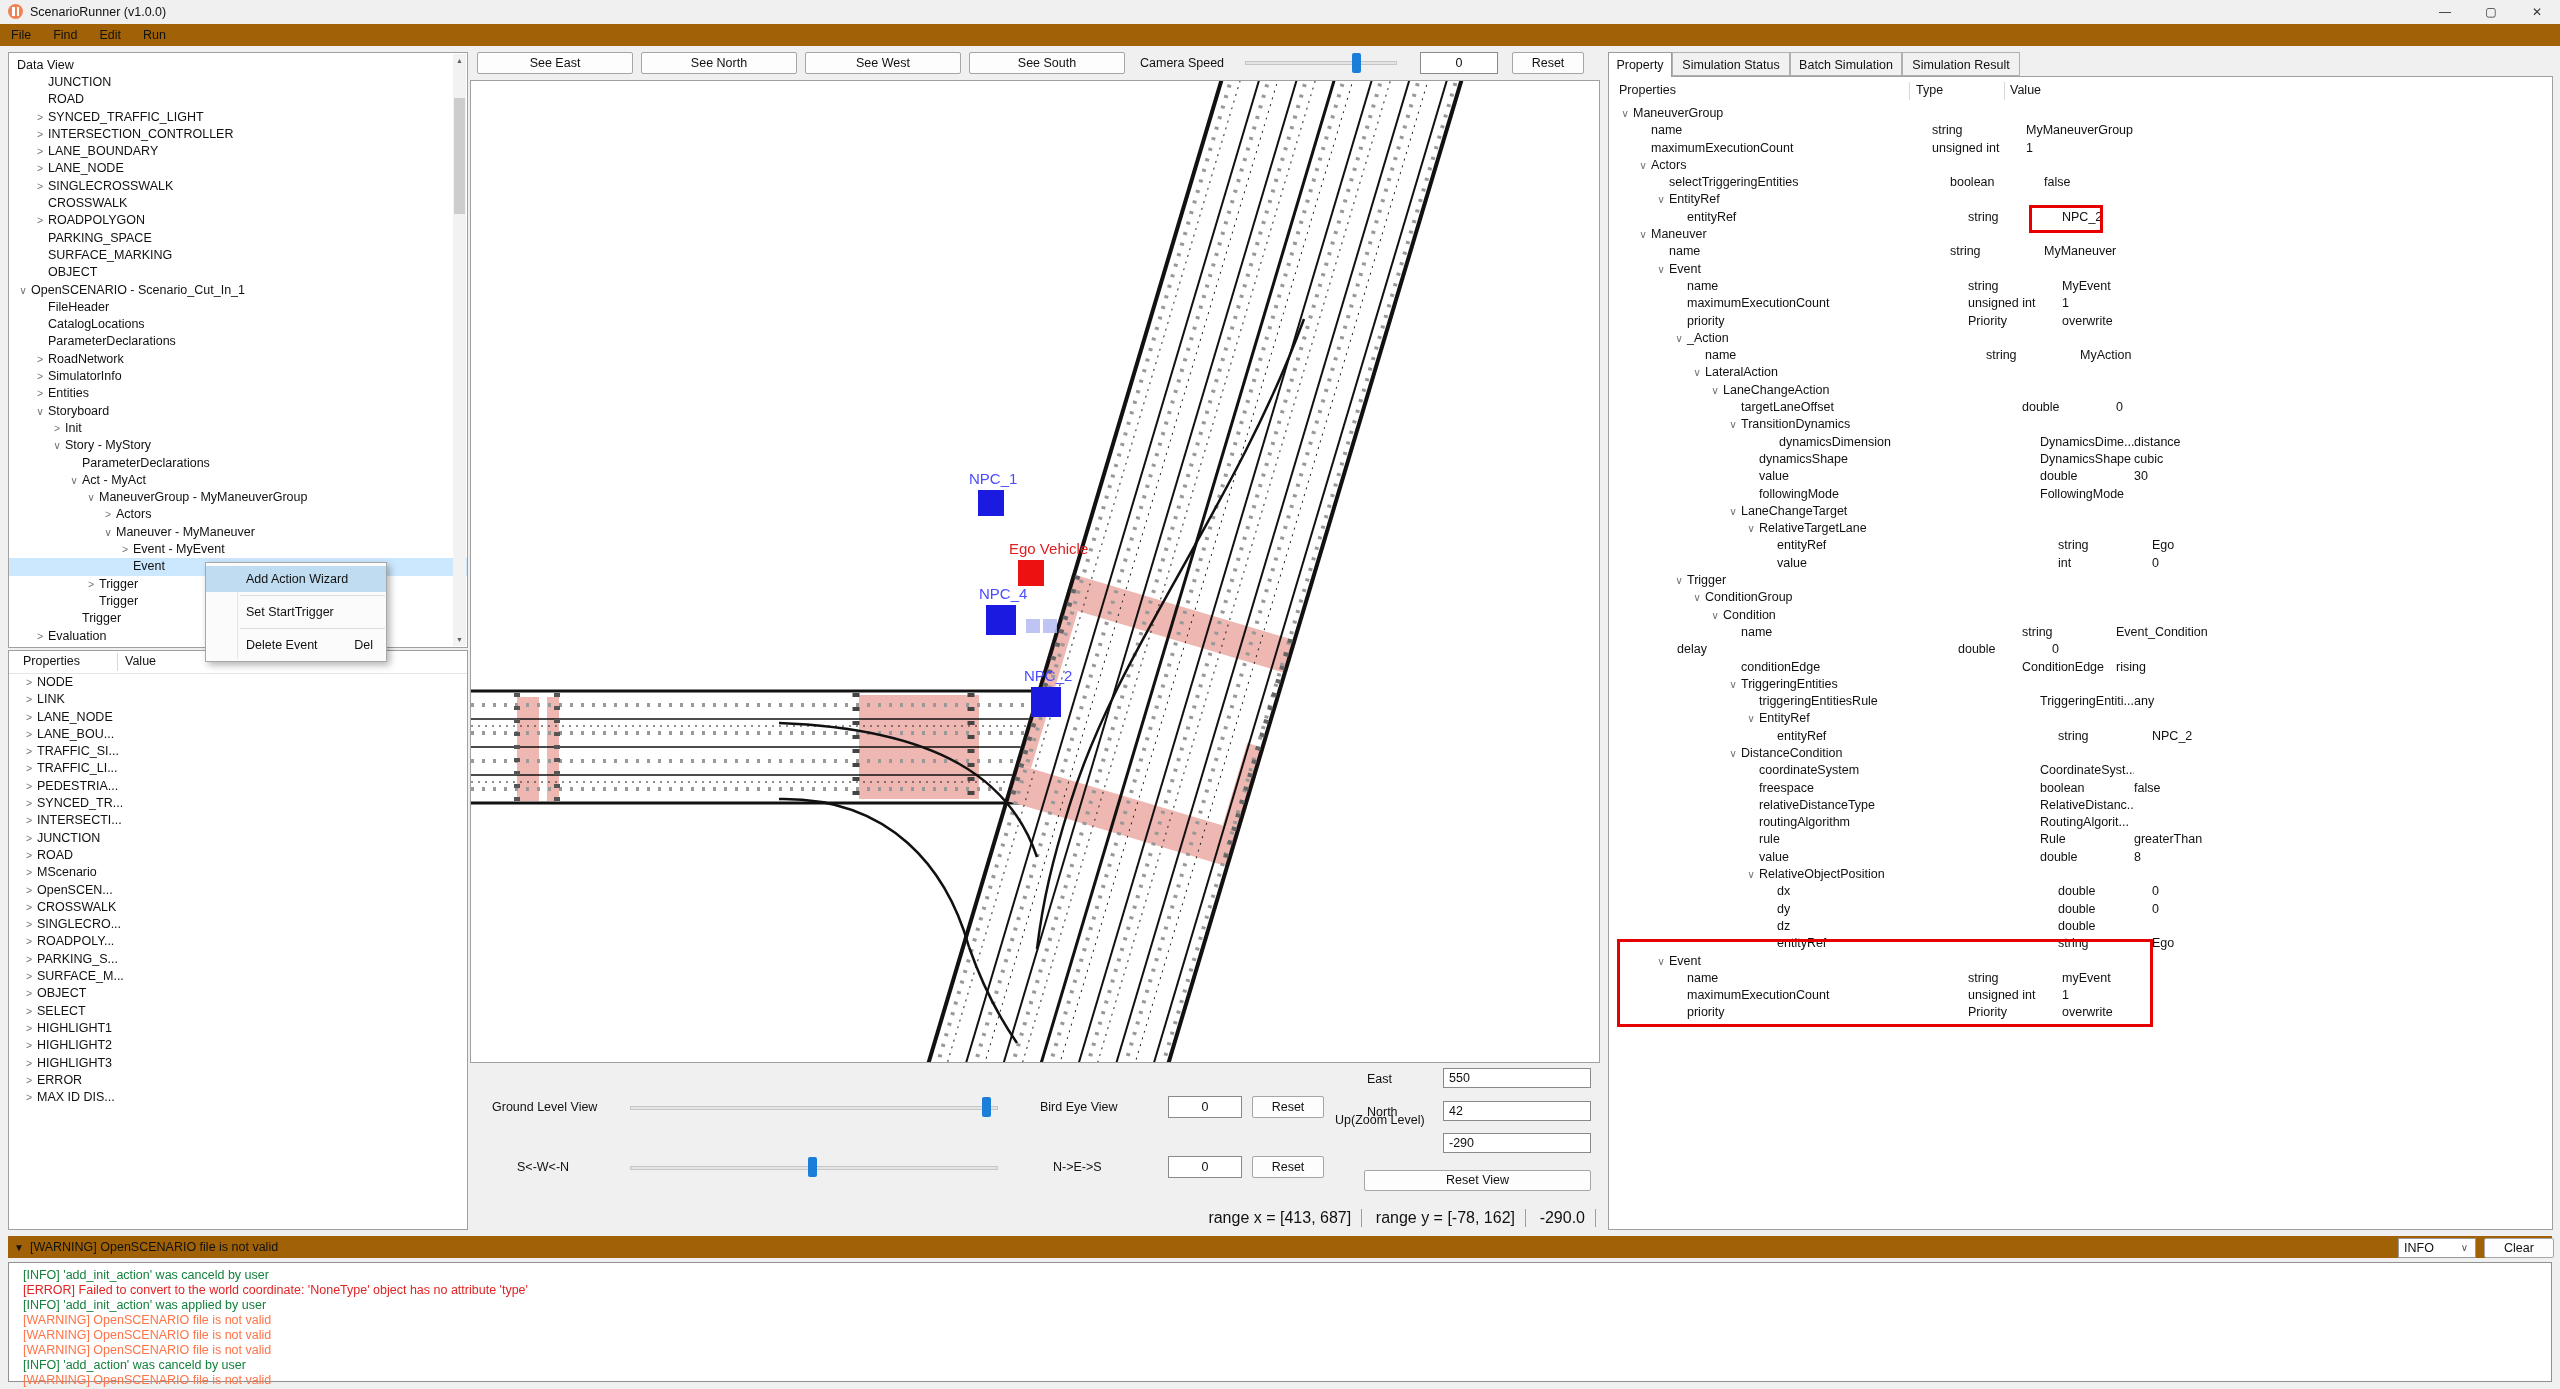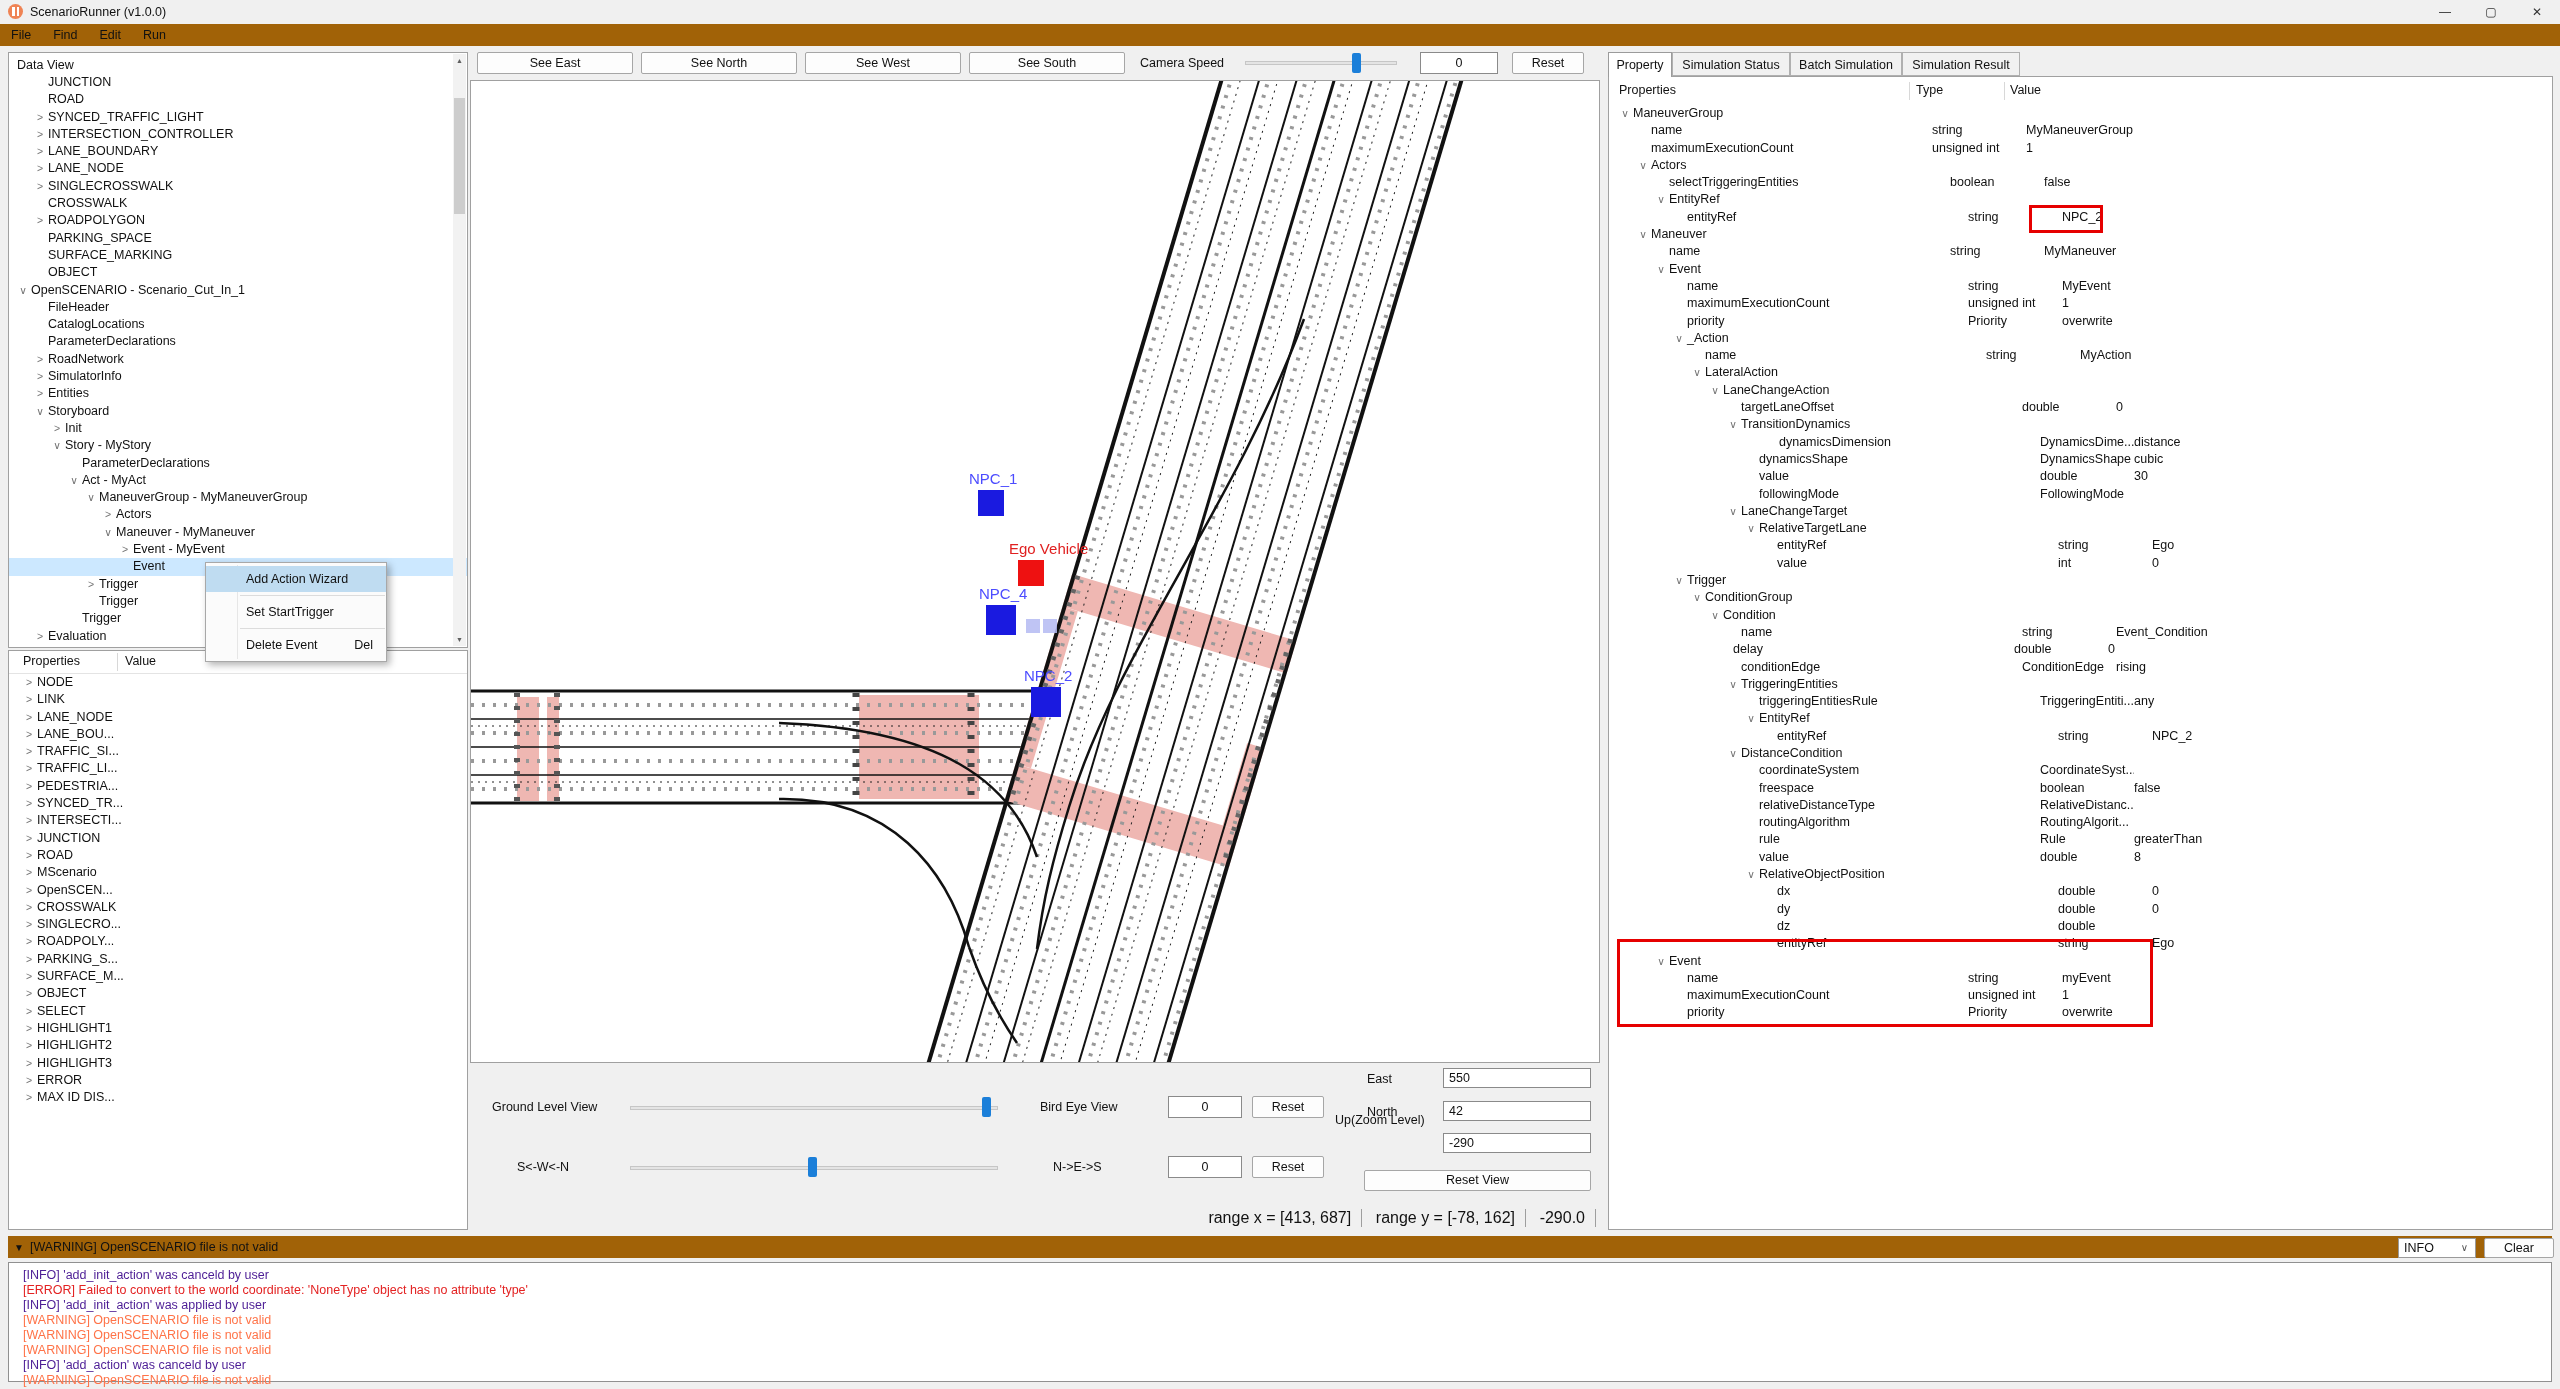--- a/index.html
+++ b/index.html
@@ -70,21 +70,21 @@
   .pr-name{width:297px;overflow:hidden;flex:none;display:flex;}
   .pr-type{width:94px;overflow:hidden;flex:none;}
   .pr-value{flex:1;overflow:hidden;}
   .redbox{position:absolute;border:3px solid #e60000;box-sizing:border-box;z-index:8;}
   
   #warnbar{position:absolute;left:8px;top:1236px;width:2544px;height:22px;background:#a16207;
            line-height:22px;font-size:12.5px;}
   #warnbar .tri{margin:0 6px 0 6px;font-size:10px;}
   #logbox{left:8px;top:1262px;width:2544px;height:120px;border:1px solid #909090;}
   .log-line{padding-left:14px;height:15px;line-height:15px;font-size:12.5px;white-space:nowrap;}
-  .sev-info{color:#4c1d95;}
+  .sev-info{color:#15803d;}
   .sev-error{color:#e32222;}
   .sev-warning{color:#ff7348;}
   .combo{position:absolute;background:#fff;border:1px solid #9a9a9a;font-size:12.5px;
          box-sizing:border-box;padding:0 5px;}
   .combo .chev{position:absolute;right:7px;color:#555;font-size:10px;}
 </style>
 </head>
 <body>
 
 <div class="app">
@@ -752,21 +752,21 @@
         </div>
         <div class="prop-row">
           <div class="pr-name" style="padding-left: 116px;">
             <span class="tw-arrow"></span>
             <span>name</span>
           </div>
           <div class="pr-type">string</div>
           <div class="pr-value">Event_Condition</div>
         </div>
         <div class="prop-row">
-          <div class="pr-name" style="padding-left: 108px; text-align: center;">
+          <div class="pr-name" style="padding-left: 52px; text-align: center;">
             <span class="tw-arrow"></span>
             <span>delay</span>
           </div>
           <div class="pr-type">double</div>
           <div class="pr-value">0</div>
         </div>
         <div class="prop-row">
           <div class="pr-name" style="padding-left: 116px;">
             <span class="tw-arrow"></span>
             <span>conditionEdge</span>

